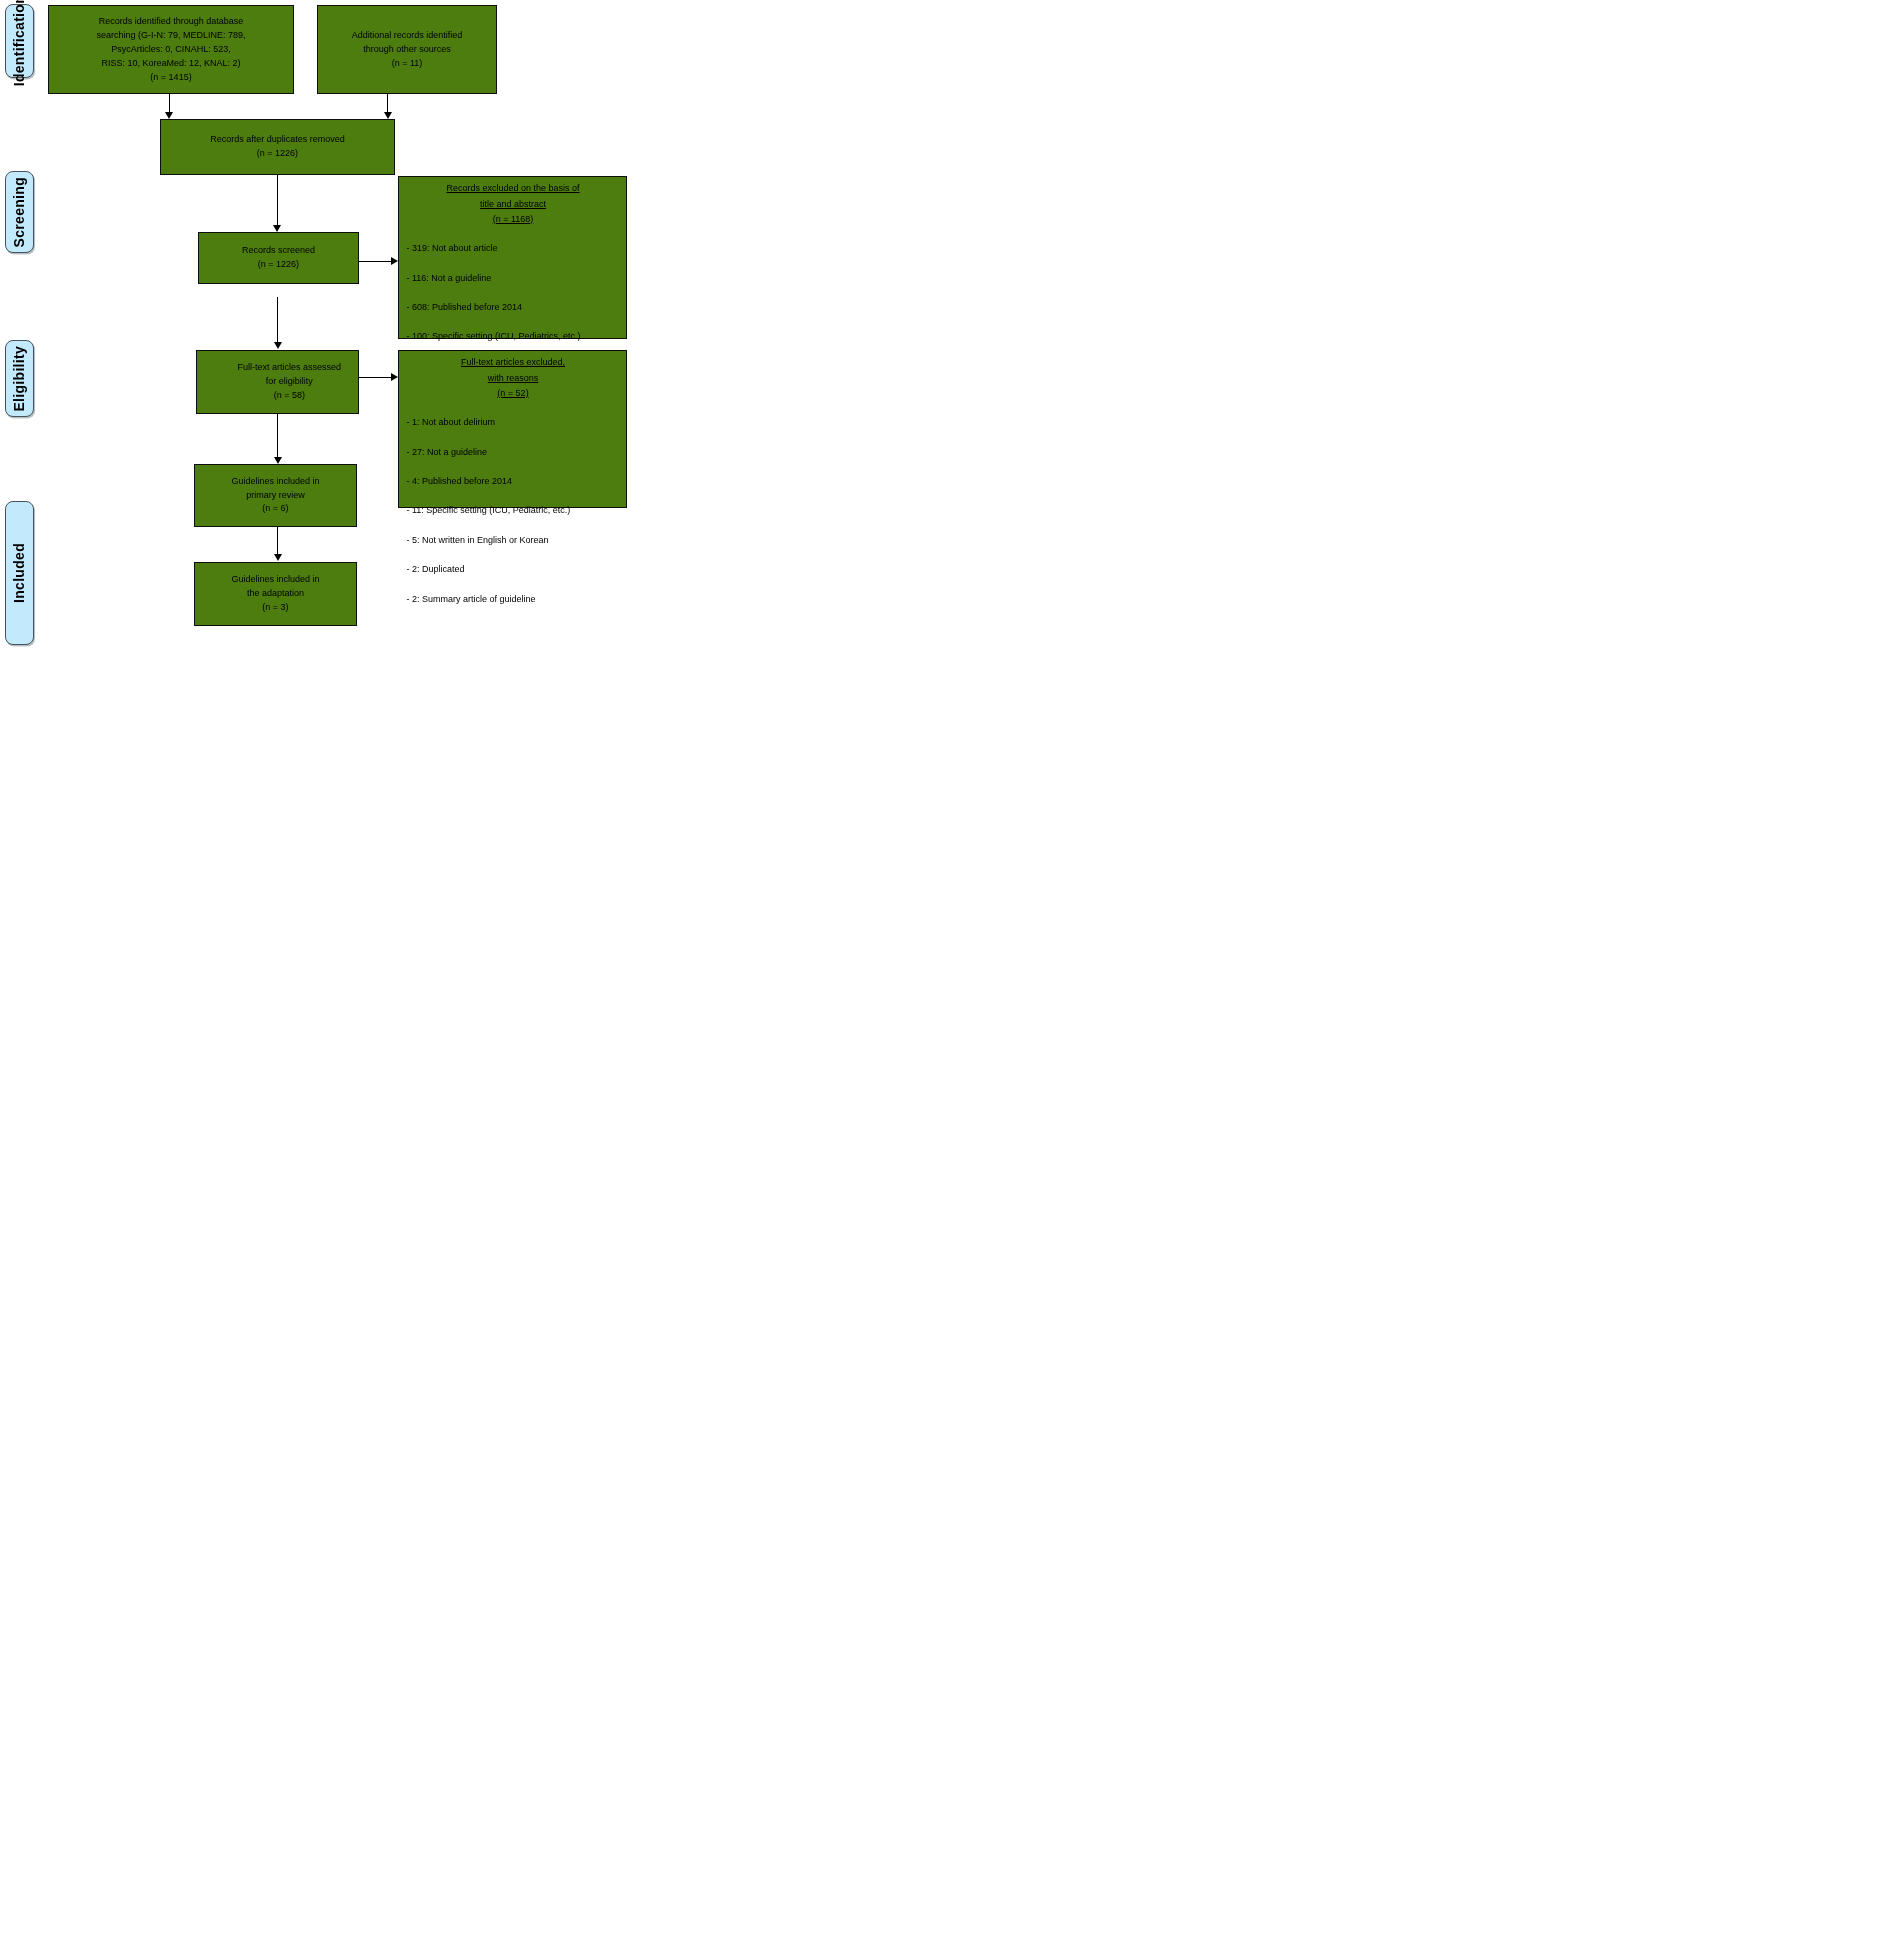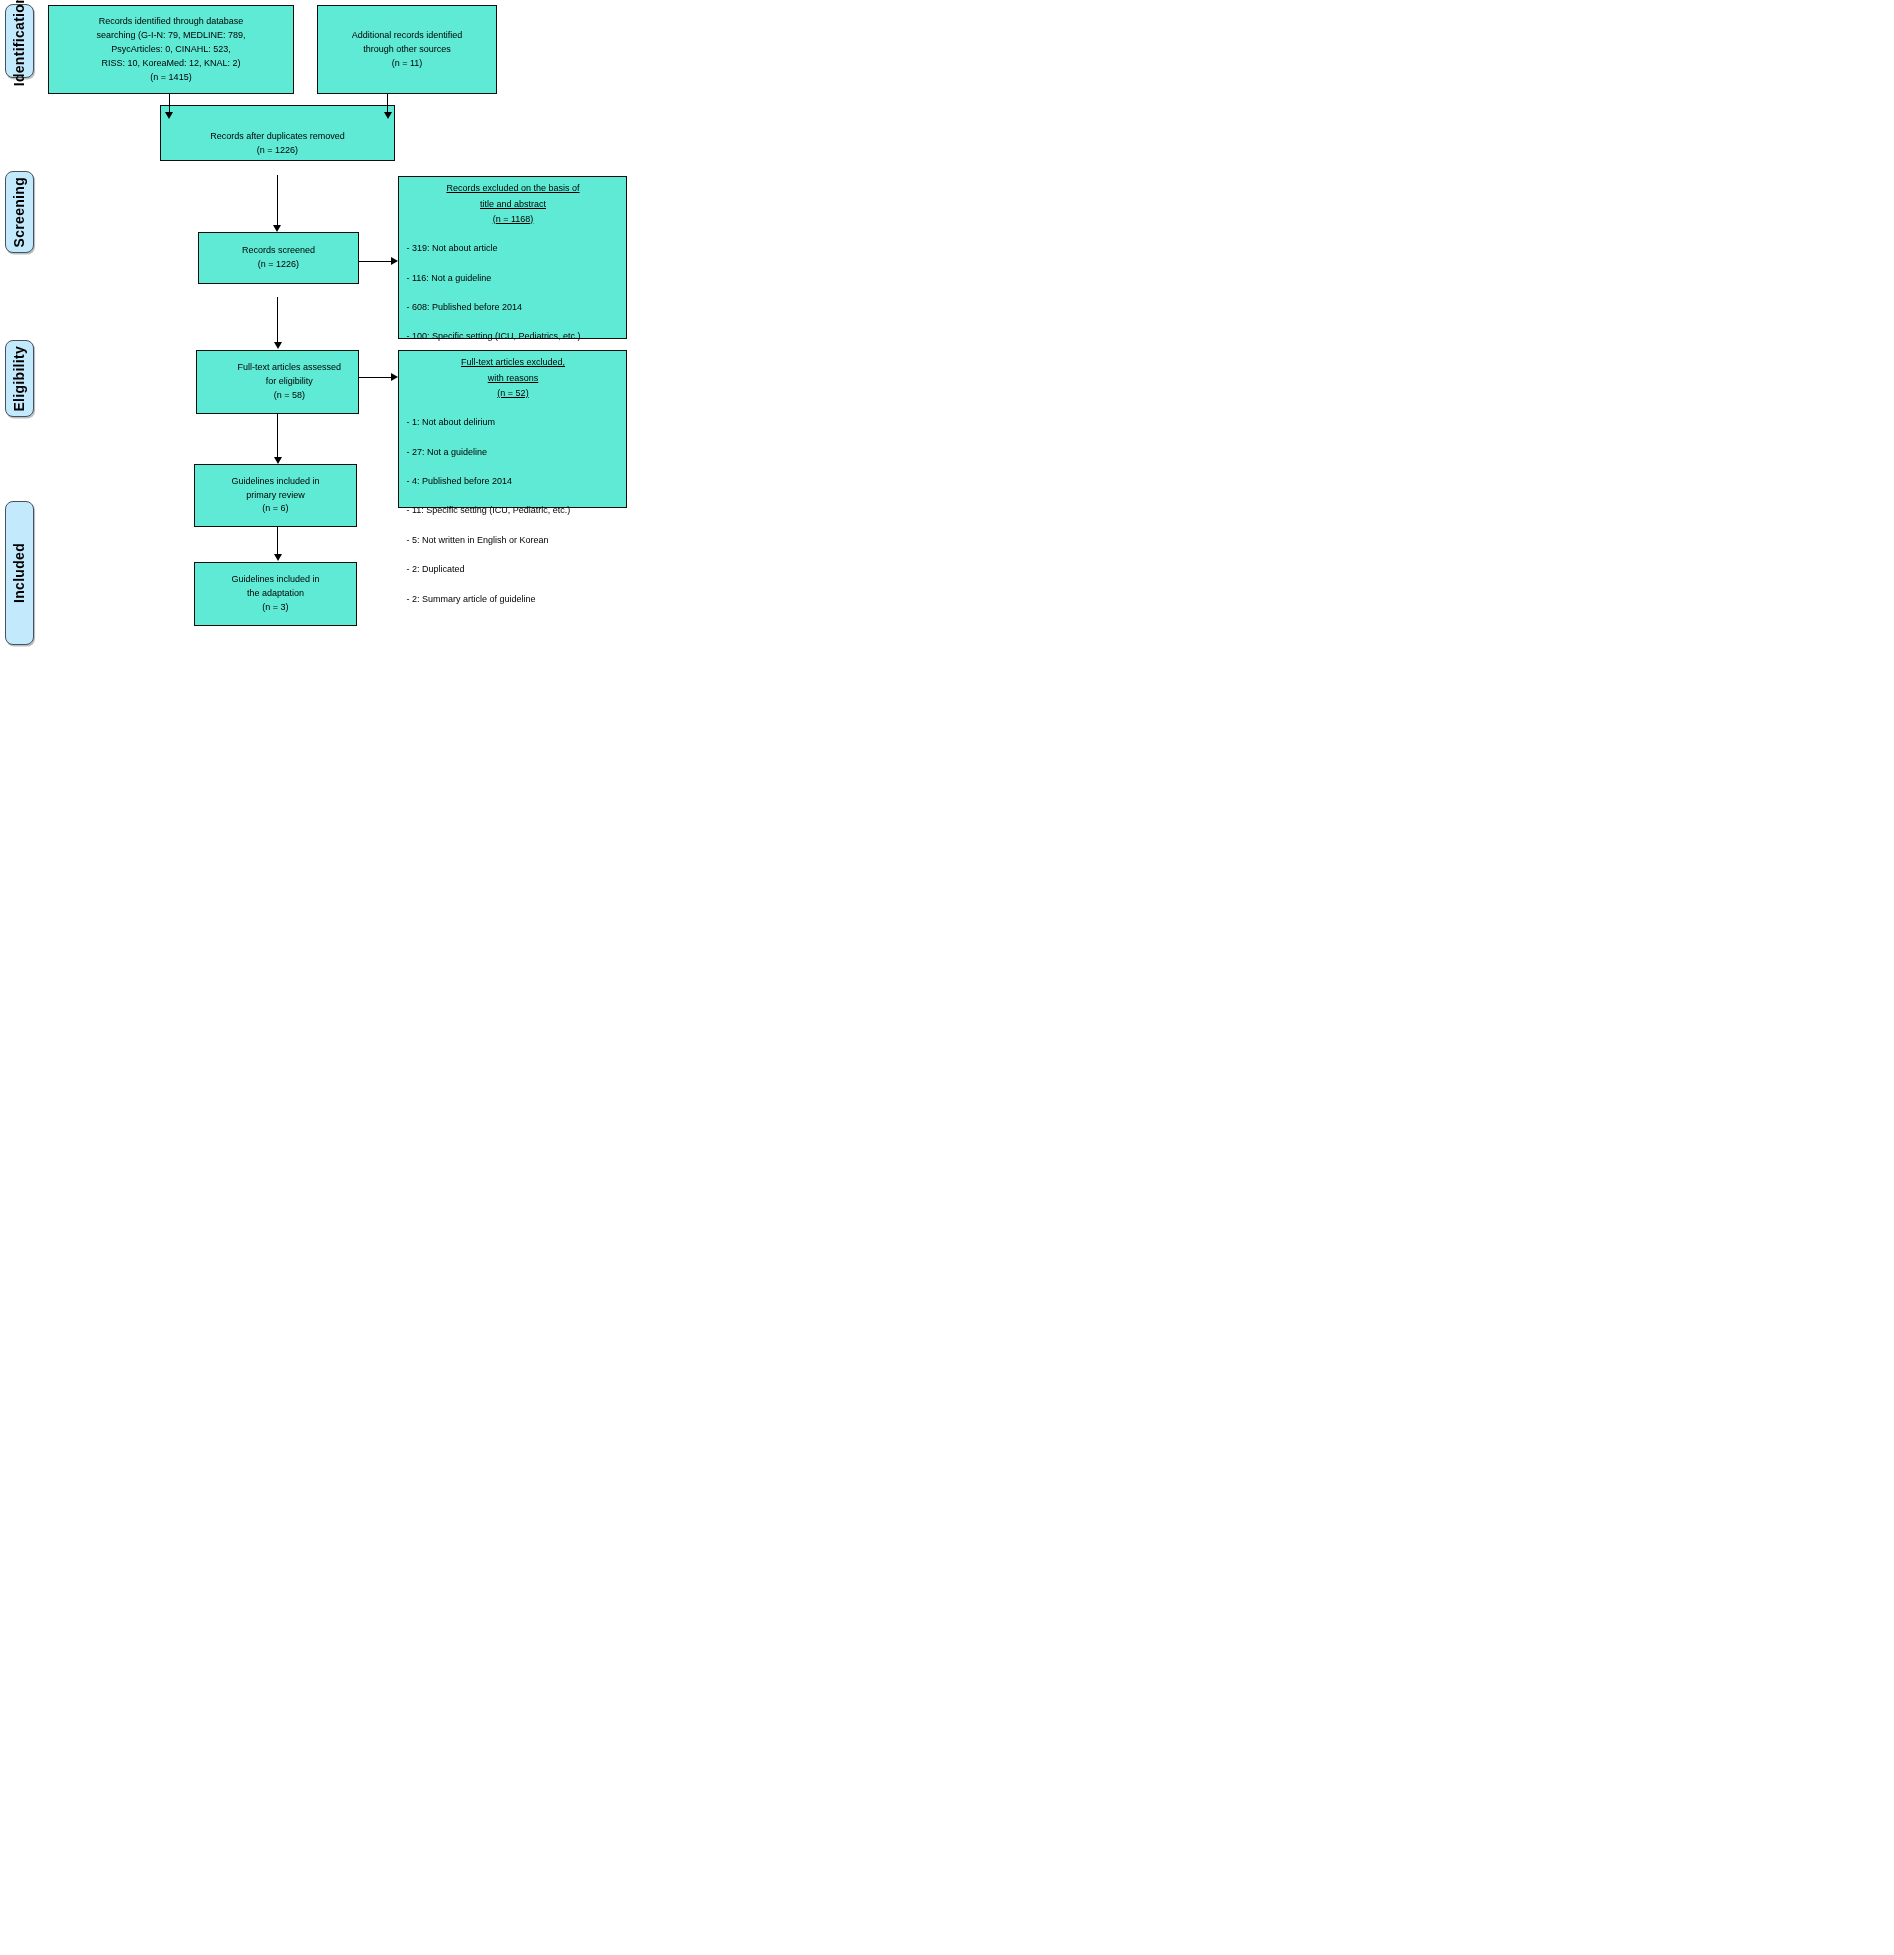--- a/index.html
+++ b/index.html
@@ -24,21 +24,21 @@
   .stage-text{
     writing-mode:vertical-rl;
     transform:rotate(180deg);
     font-weight:bold;
     font-size:14px;
     letter-spacing:0.3px;
     white-space:nowrap;
   }
   .fbox{
     position:absolute;
-    background:#5eead4;
+    background:#4d7c0f;
     border:1.6px solid #0e0e0e;
     box-sizing:border-box;
     display:flex;align-items:center;justify-content:center;
     text-align:center;
     font-size:9px;
     line-height:1.55;
     white-space:pre-line;
     padding:2.1px 4.3px;
   }
   .fbox.listbox{
@@ -100,21 +100,21 @@
 RISS: 10, KoreaMed: 12, KNAL: 2)
 (n = 1415)</div>
   </div>
 
   <div class="fbox" style="left:317px;top:5.3px;width:180px;height:89px;">
     <div class="fbox-text">Additional records identified
 through other sources
 (n = 11)</div>
   </div>
 
-  <div class="fbox" style="left:160px;top:105px;width:235px;height:56px;align-items:flex-end;">
+  <div class="fbox" style="left:160px;top:119px;width:235px;height:56px;">
     <div class="fbox-text">Records after duplicates removed
 (n = 1226)</div>
   </div>
 
   <div class="fbox" style="left:198px;top:232px;width:161px;height:52px;">
     <div class="fbox-text">Records screened
 (n = 1226)</div>
   </div>
 
   <div class="fbox listbox" style="left:398px;top:176px;width:229px;height:163px;">

